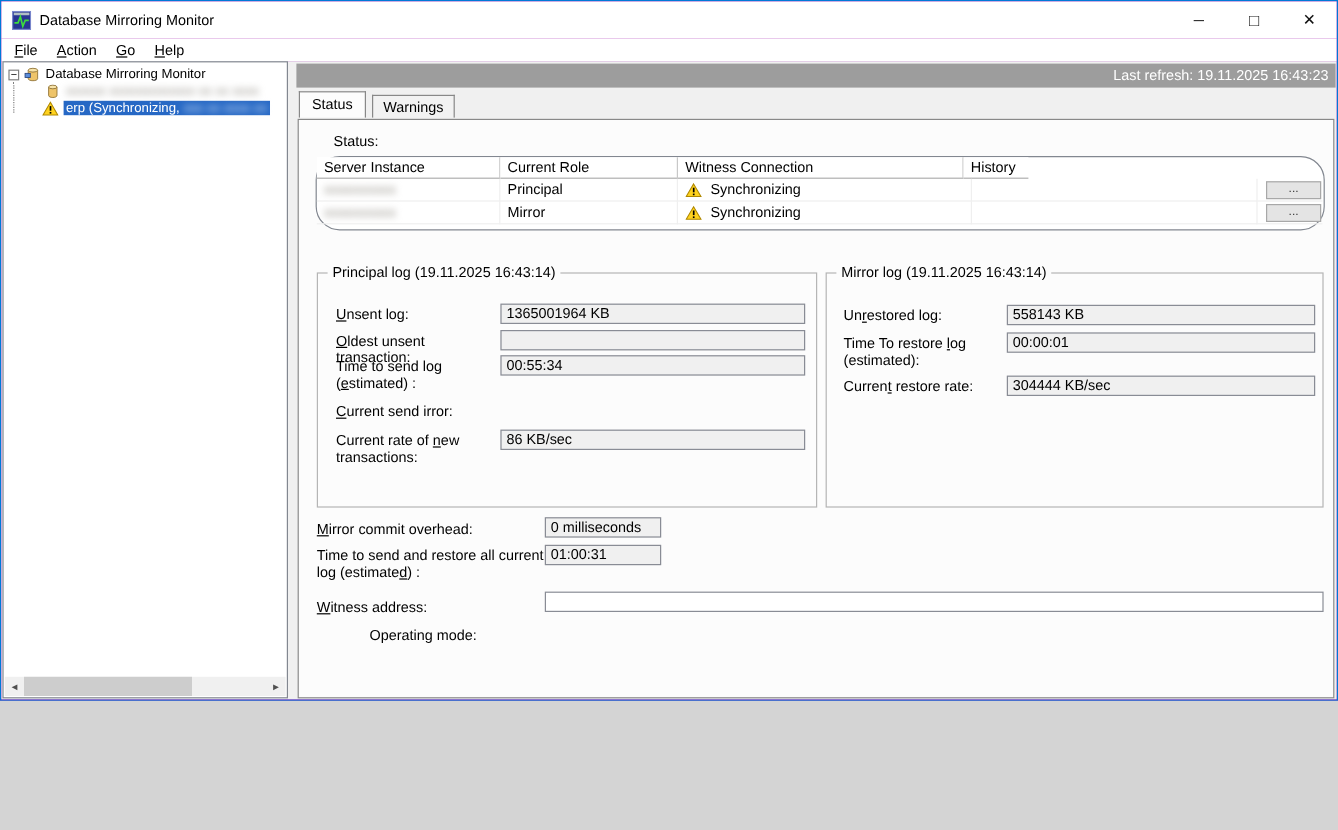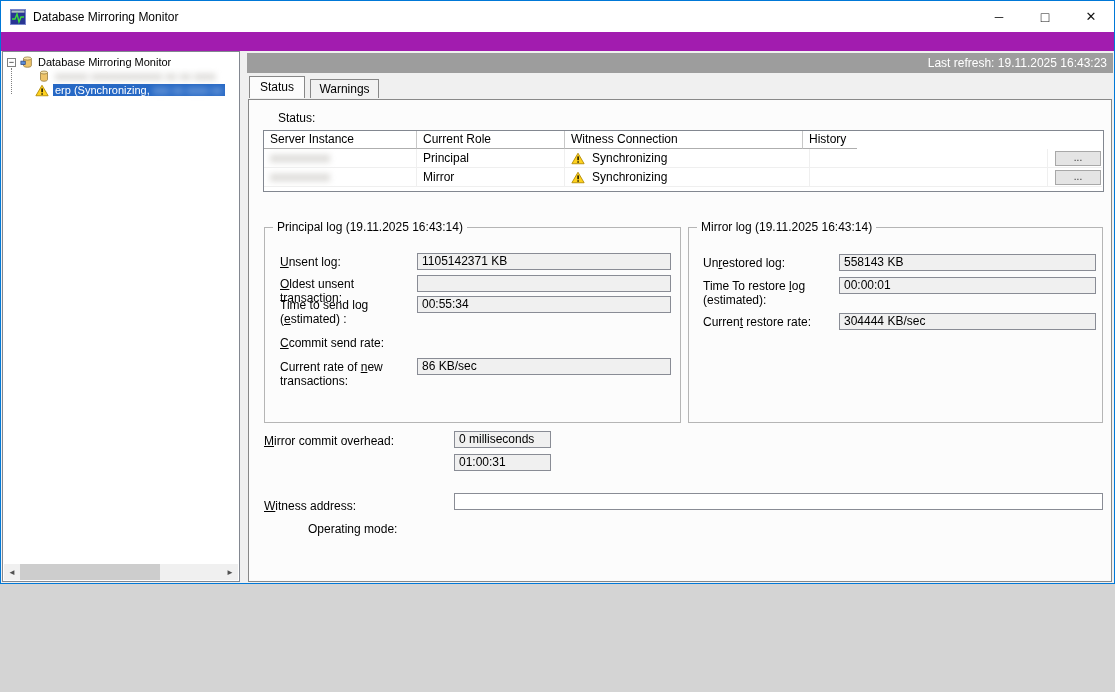--- a/index.html
+++ b/index.html
@@ -88,20 +88,26 @@
         </div>
       <div class="win-btn">
           <span style="font-size:14px;">□</span>
         </div>
       <div class="win-btn">
           <span style="font-size:13px;">✕</span>
         </div>
     </div>
   </div>
 
+  <div class="menubar">
+    <span class="menu-item"><span class="ak">F</span><span>ile</span></span>
+    <span class="menu-item"><span class="ak">A</span><span>ction</span></span>
+    <span class="menu-item"><span class="ak">G</span><span>o</span></span>
+    <span class="menu-item"><span class="ak">H</span><span>elp</span></span>
+  </div>
 
   <div class="main">
 
     <div class="left-panel">
       <div class="tree">
         <div class="tree-guides"></div>
         <div class="tree-row">
           <div class="expand-box">
               <span>−</span>
             </div>
@@ -148,21 +154,21 @@
 
       <div class="tabstrip">
         <span class="tab active"><span>Status</span></span>
         <span class="tab inactive"><span>Warnings</span></span>
       </div>
 
       <div class="tabpage">
 
         <div class="abs" style="left:29px;top:11px;">Status:</div>
 
-        <div class="grid abs" style="left:14px;top:30px;width:841px;height:62px;">
+        <div class="grid abs" style="left:14px;top:30px;width:841px;height:62px;border-radius:20px;">
           <div class="grid-row">
             <div class="grid-hcell c1">Server Instance</div>
             <div class="grid-hcell c2">Current Role</div>
             <div class="grid-hcell c4">Witness Connection</div>
             <div class="grid-hcell c5">History</div>
           </div>
           <div class="grid-row">
             <div class="grid-cell c1">
                 <span class="redacted">xxxxxxxxxx</span>
               </div>
@@ -197,29 +203,29 @@
             <div class="grid-cell c5">
               <div class="hist-btn">...</div>
             </div>
           </div>
         </div>
 
         <div class="groupbox abs" style="left:15px;top:127px;width:417px;height:196px;">
           <span class="gb-title">Principal log (19.11.2025 16:43:14)</span>
 
           <div class="glabel abs" style="left:15px;top:27px;width:138px;"><span></span><span class="ak">U</span><span>nsent log:</span></div>
-          <div class="tfield abs" style="left:152px;top:25px;width:254px;">1105142371 KB</div>
+          <div class="tfield abs" style="left:152px;top:25px;width:254px;">1365001964 KB</div>
 
           <div class="glabel abs" style="left:15px;top:49px;width:138px;"><span></span><span class="ak">O</span><span>ldest unsent transaction:</span></div>
           <div class="tfield abs" style="left:152px;top:47px;width:254px;"></div>
 
           <div class="glabel abs" style="left:15px;top:70px;width:120px;"><span>Time to send log (</span><span class="ak">e</span><span>stimated) :</span></div>
           <div class="tfield abs" style="left:152px;top:68px;width:254px;">00:55:34</div>
 
-          <div class="glabel abs" style="left:15px;top:108px;width:138px;"><span></span><span class="ak">C</span><span>commit send rate:</span></div>
+          <div class="glabel abs" style="left:15px;top:108px;width:138px;"><span></span><span class="ak">C</span><span>urrent send irror:</span></div>
 
           <div class="glabel abs" style="left:15px;top:132px;width:120px;"><span>Current rate of </span><span class="ak">n</span><span>ew transactions:</span></div>
           <div class="tfield abs" style="left:152px;top:130px;width:254px;">86 KB/sec</div>
         </div>
 
         <div class="groupbox abs" style="left:439px;top:127px;width:415px;height:196px;">
           <span class="gb-title">Mirror log (19.11.2025 16:43:14)</span>
 
           <div class="glabel abs" style="left:14px;top:28px;width:135px;"><span>Un</span><span class="ak">r</span><span>estored log:</span></div>
           <div class="tfield abs" style="left:150px;top:26px;width:257px;">558143 KB</div>
@@ -227,20 +233,21 @@
           <div class="glabel abs" style="left:14px;top:51px;width:125px;"><span>Time To restore </span><span class="ak">l</span><span>og (estimated):</span></div>
           <div class="tfield abs" style="left:150px;top:49px;width:257px;">00:00:01</div>
 
           <div class="glabel abs" style="left:14px;top:87px;width:135px;"><span>Curren</span><span class="ak">t</span><span> restore rate:</span></div>
           <div class="tfield abs" style="left:150px;top:85px;width:257px;">304444 KB/sec</div>
         </div>
 
         <div class="glabel abs" style="left:15px;top:334px;width:190px;"><span></span><span class="ak">M</span><span>irror commit overhead:</span></div>
         <div class="tfield abs" style="left:205px;top:331px;width:97px;">0 milliseconds</div>
 
+        <div class="glabel abs" style="left:15px;top:356px;width:192px;"><span>Time to send and restore all current log (estimate</span><span class="ak">d</span><span>) :</span></div>
         <div class="tfield abs" style="left:205px;top:354px;width:97px;">01:00:31</div>
 
         <div class="glabel abs" style="left:15px;top:399px;width:190px;"><span></span><span class="ak">W</span><span>itness address:</span></div>
         <div class="tfield enabled abs" style="left:205px;top:393px;width:649px;"></div>
 
         <div class="glabel abs" style="left:15px;top:422px;margin-left:44px;">Operating mode:</div>
 
       </div>
     </div>
   </div>

